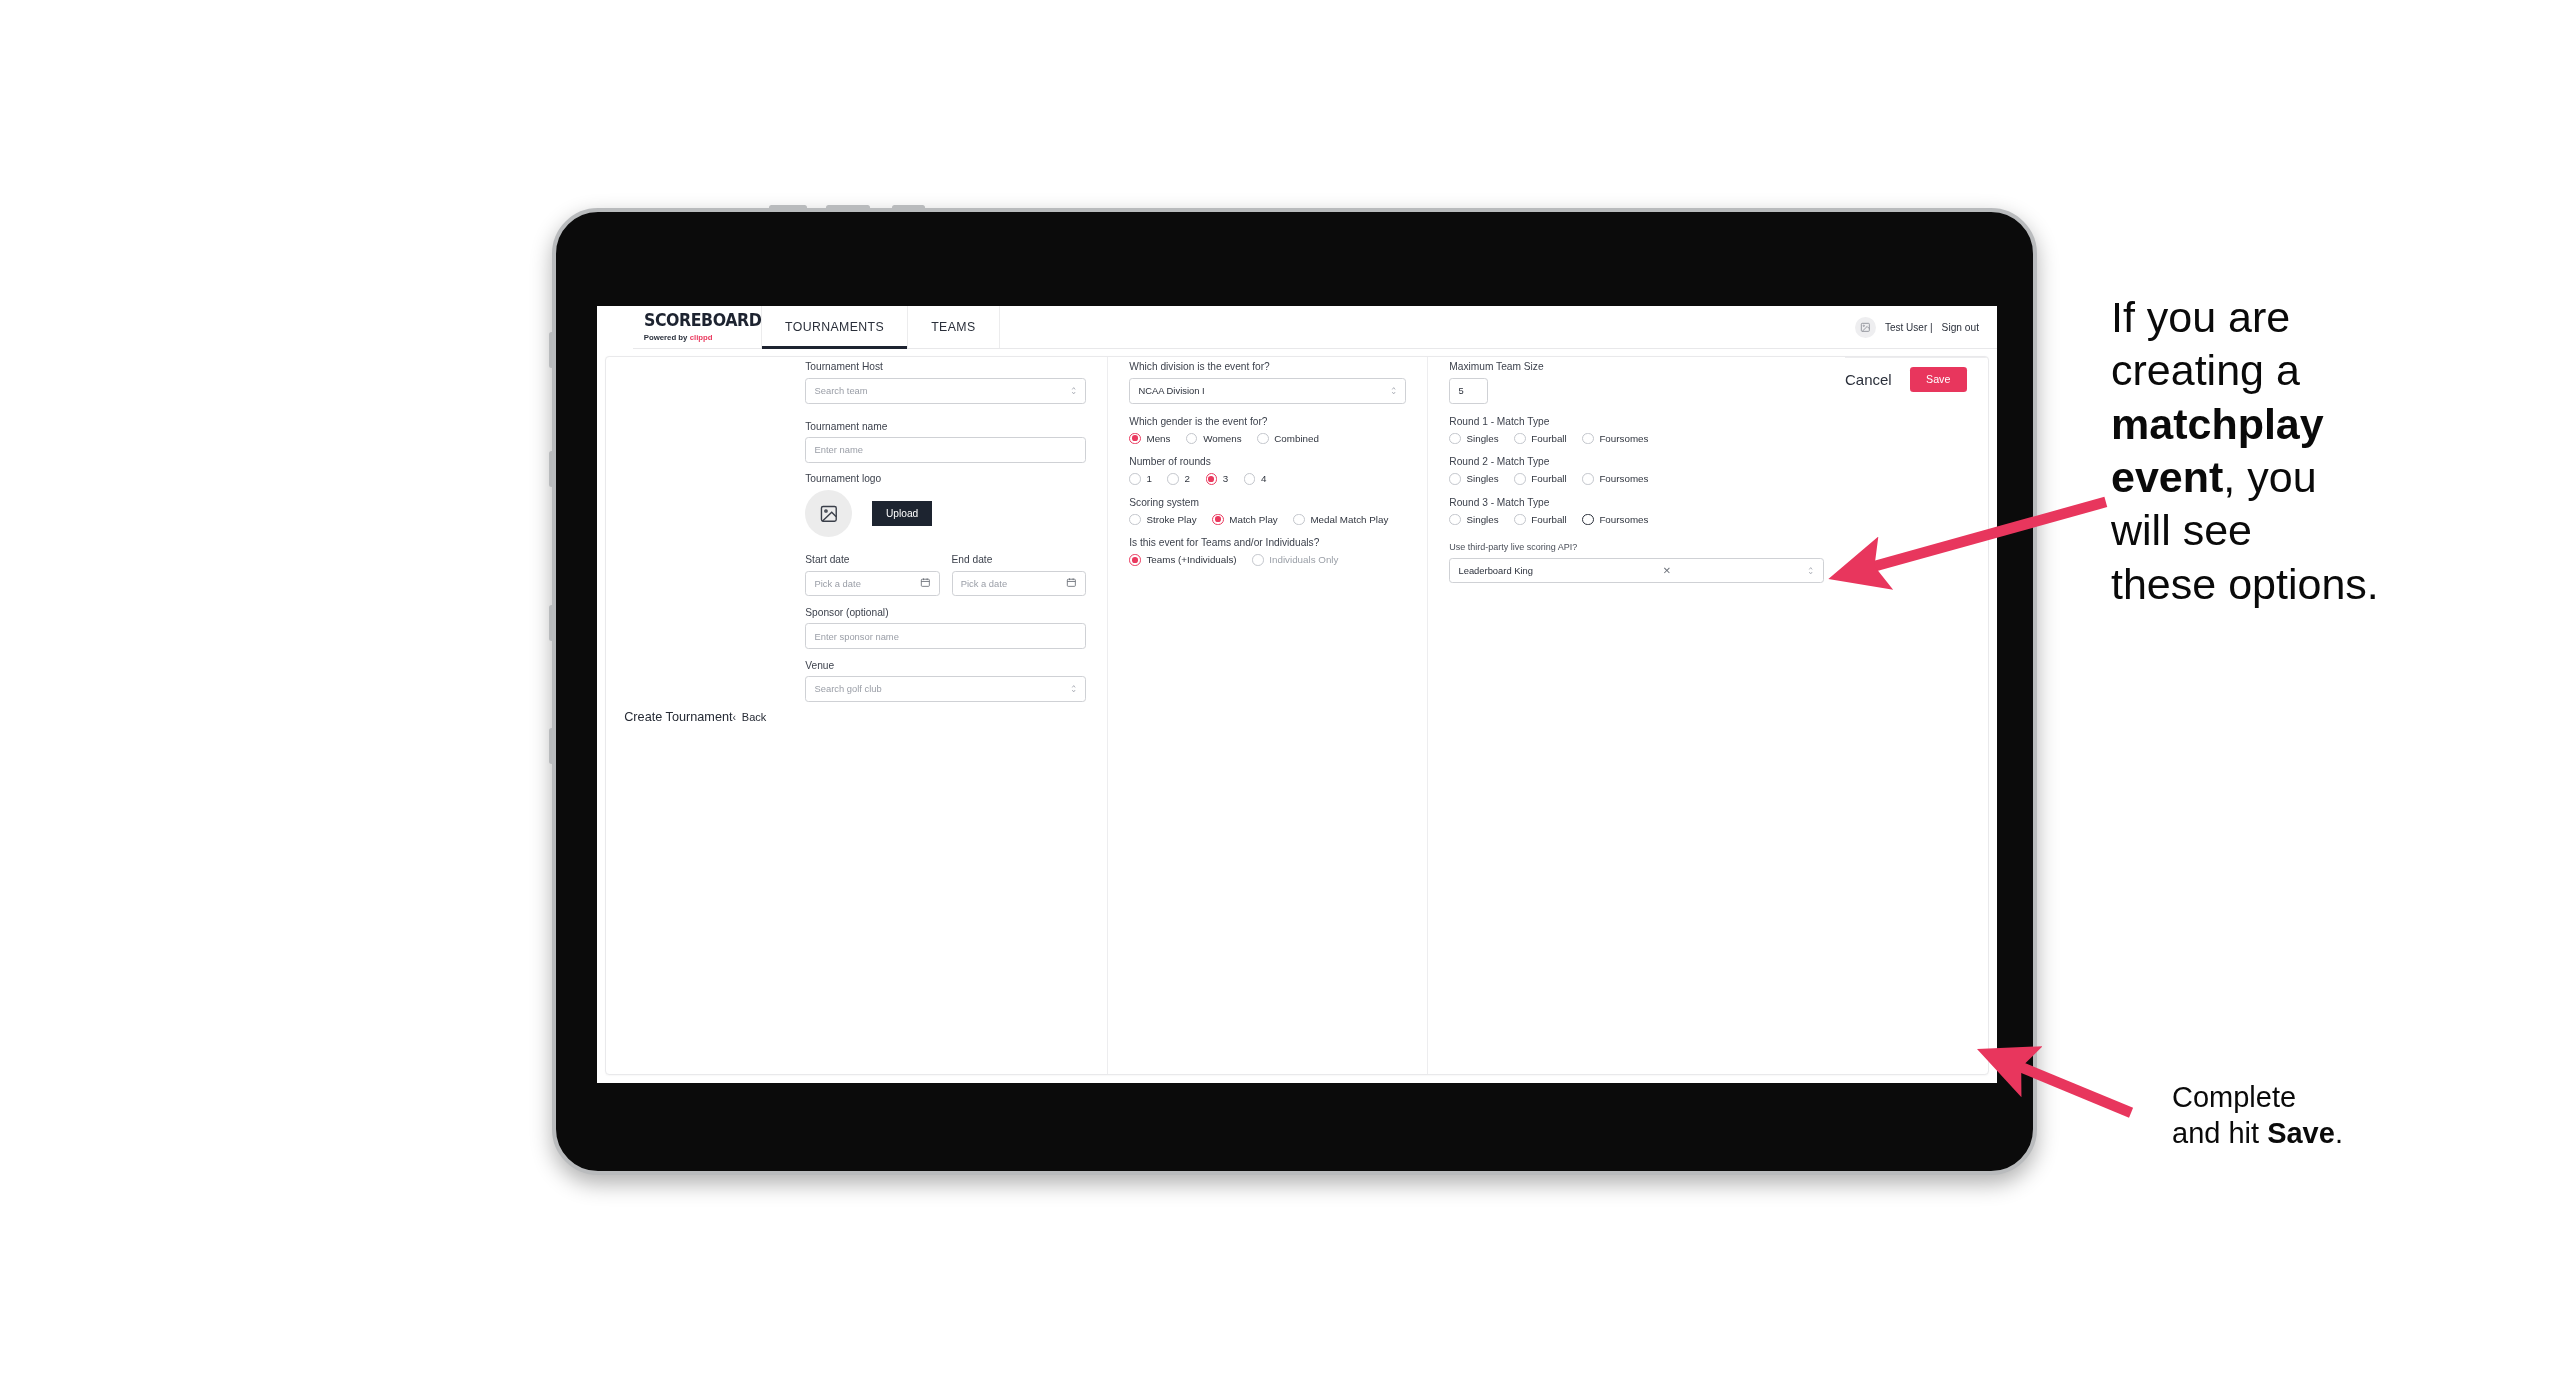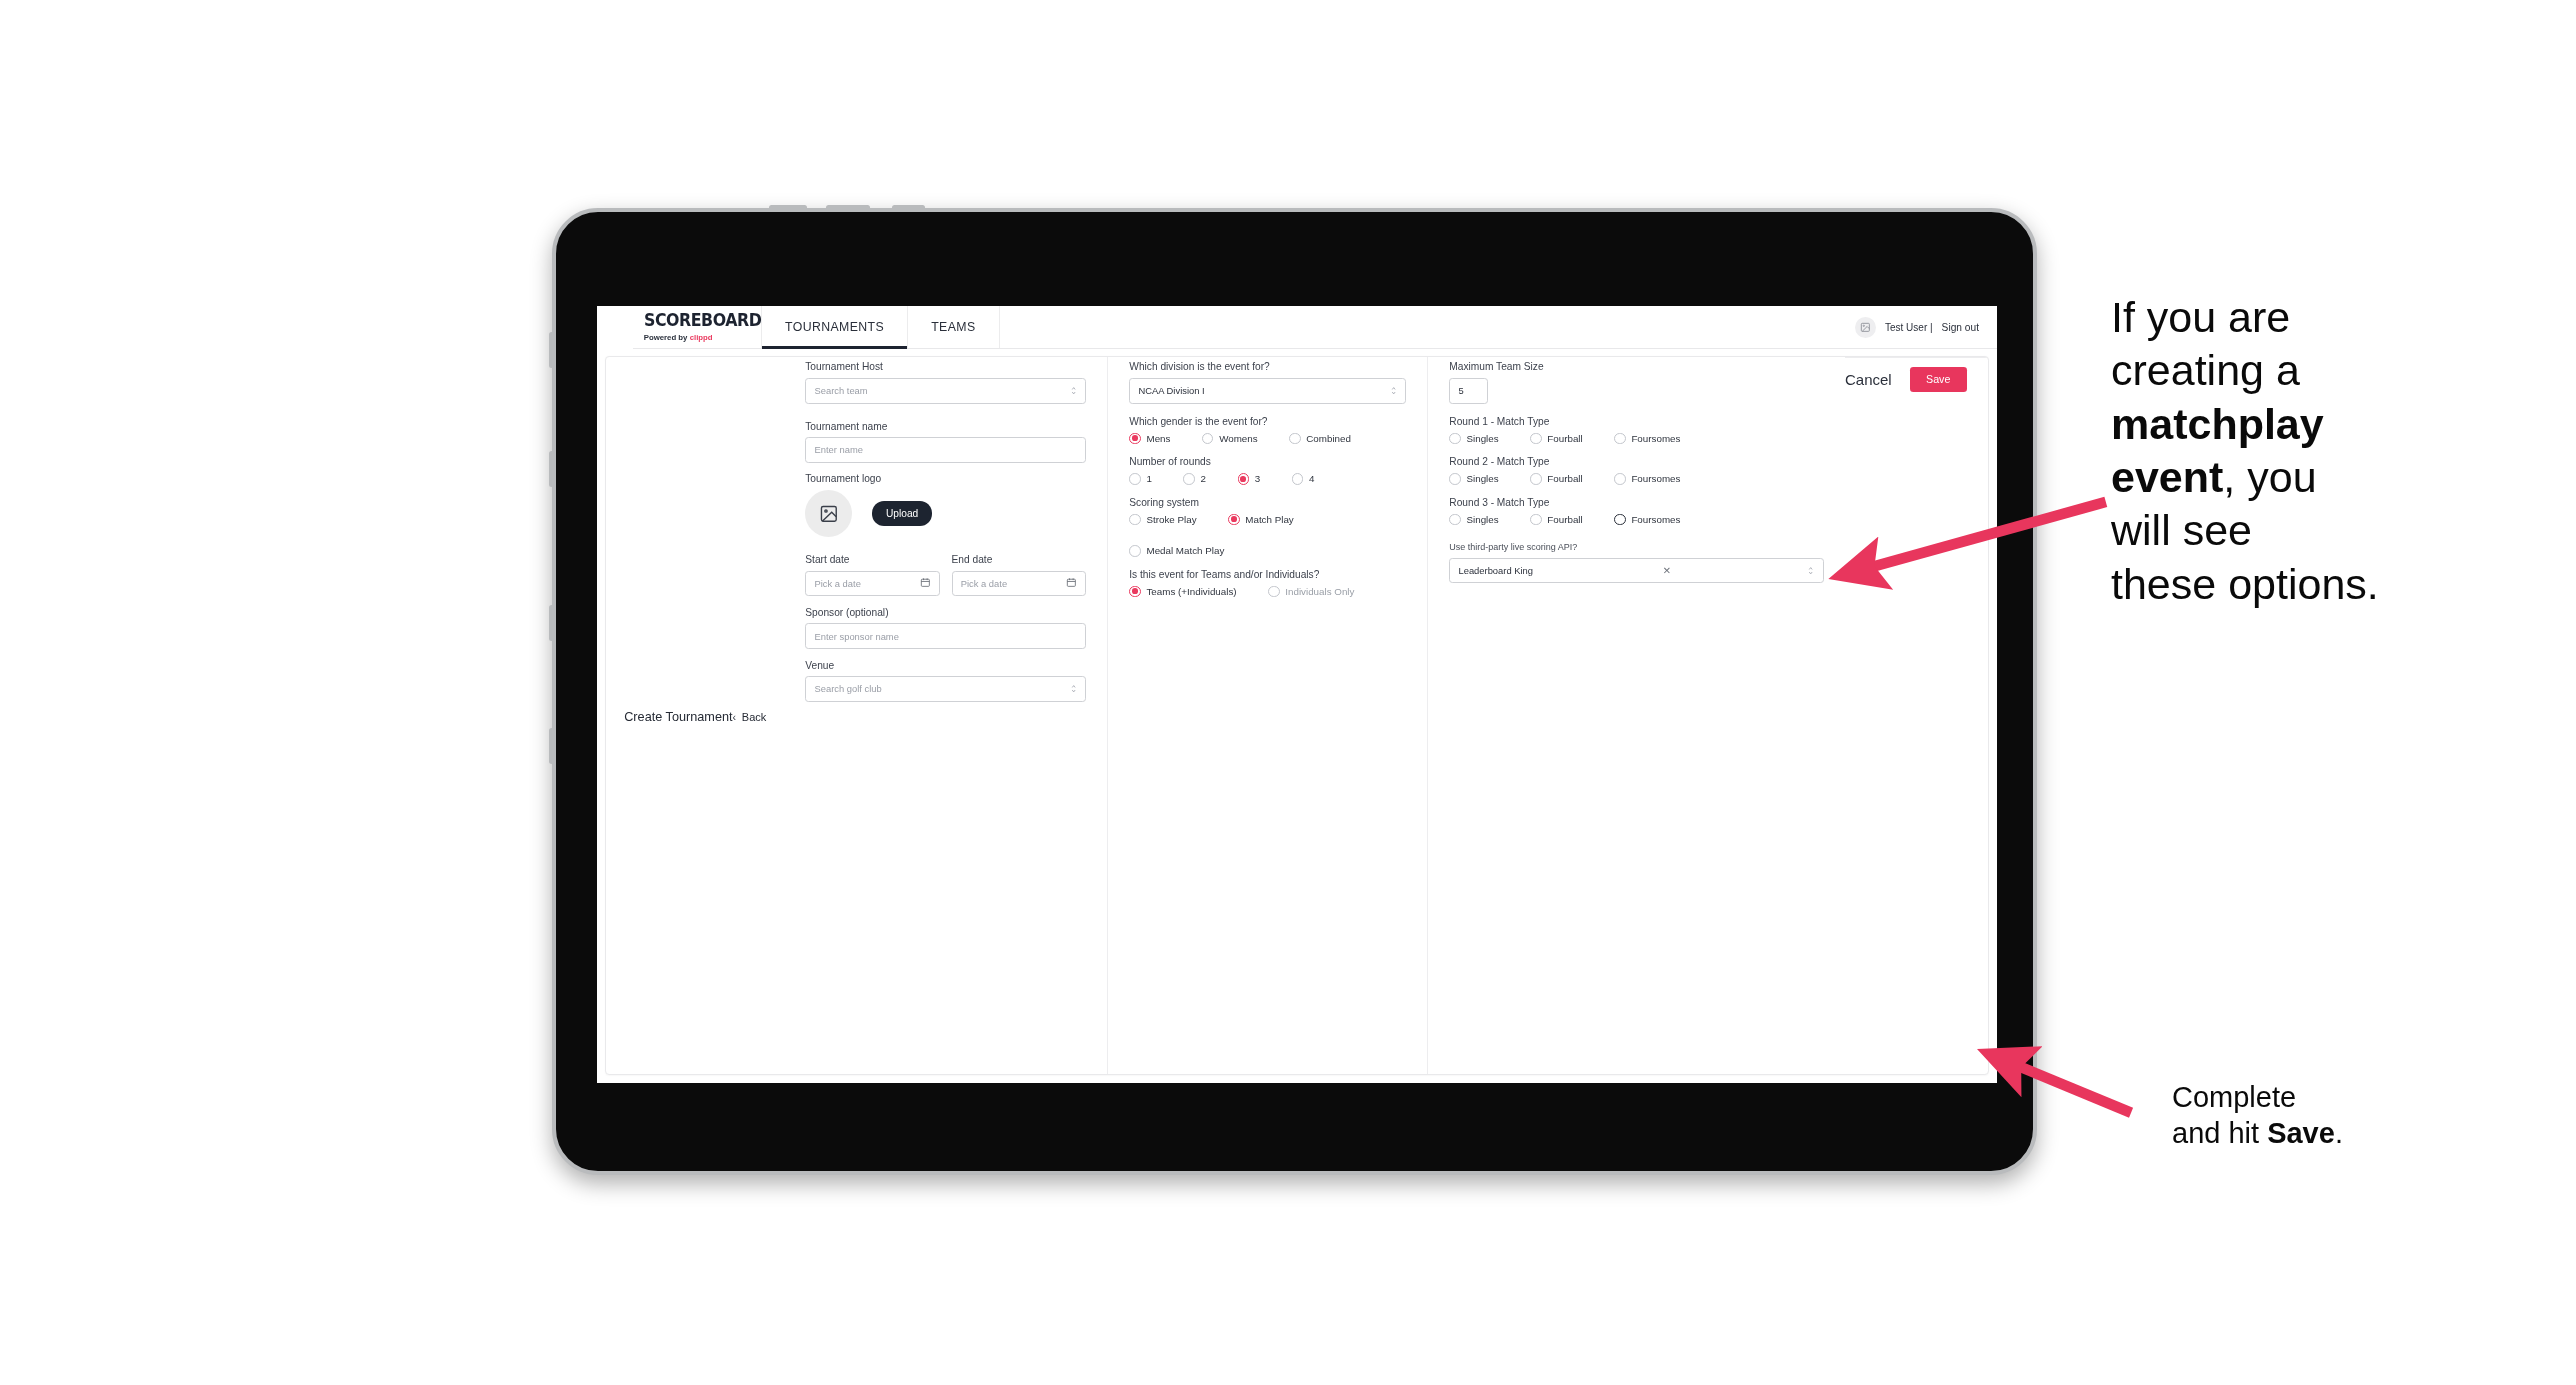--- a/index.html
+++ b/index.html
@@ -200,27 +200,27 @@
     width: 47px; height: 47px;
     border-radius: 50%;
     background: #ececec;
     display: flex; align-items: center; justify-content: center;
     color: #3a3f49;
   }
   .upload-btn {
     background: #1d2430;
     color: #ffffff;
     font-size: 10.2px;
-    border-radius: 12px;
+    border-radius: 0;
     padding: 6.6px 14px;
     cursor: pointer;
   }
 
   
-  .radio-row { display: flex; align-items: center; gap: 20px; flex-wrap: wrap; margin-top: 1.6px; }
+  .radio-row { display: flex; align-items: center; gap: 4px; flex-wrap: wrap; margin-top: 1.6px; }
   .radio-item { display: flex; align-items: center; gap: 5.7px; margin-right: 11.5px; cursor: pointer; }
   .radio {
     width: 11.5px; height: 11.5px;
     border-radius: 50%;
     border: 1.3px solid #c3c6cc;
     background: #fff;
     display: flex; align-items: center; justify-content: center;
     flex: none;
   }
   .radio.checked { border-color: #ea3a5f; }

